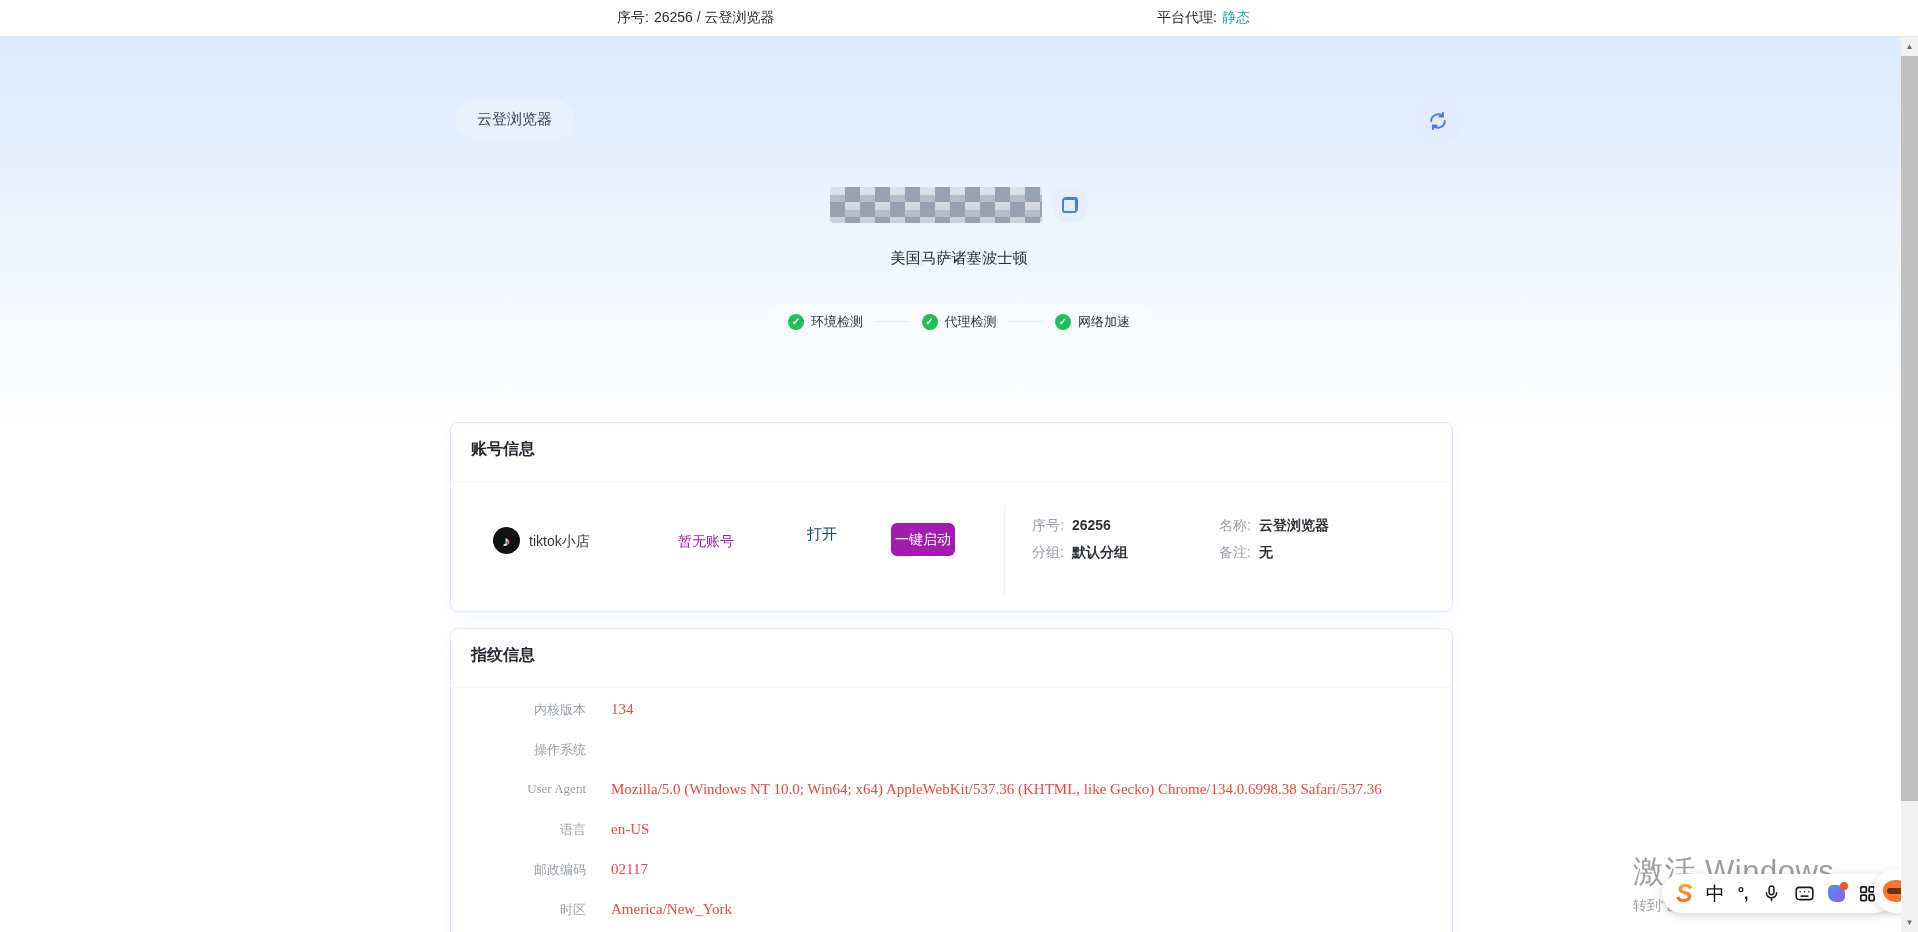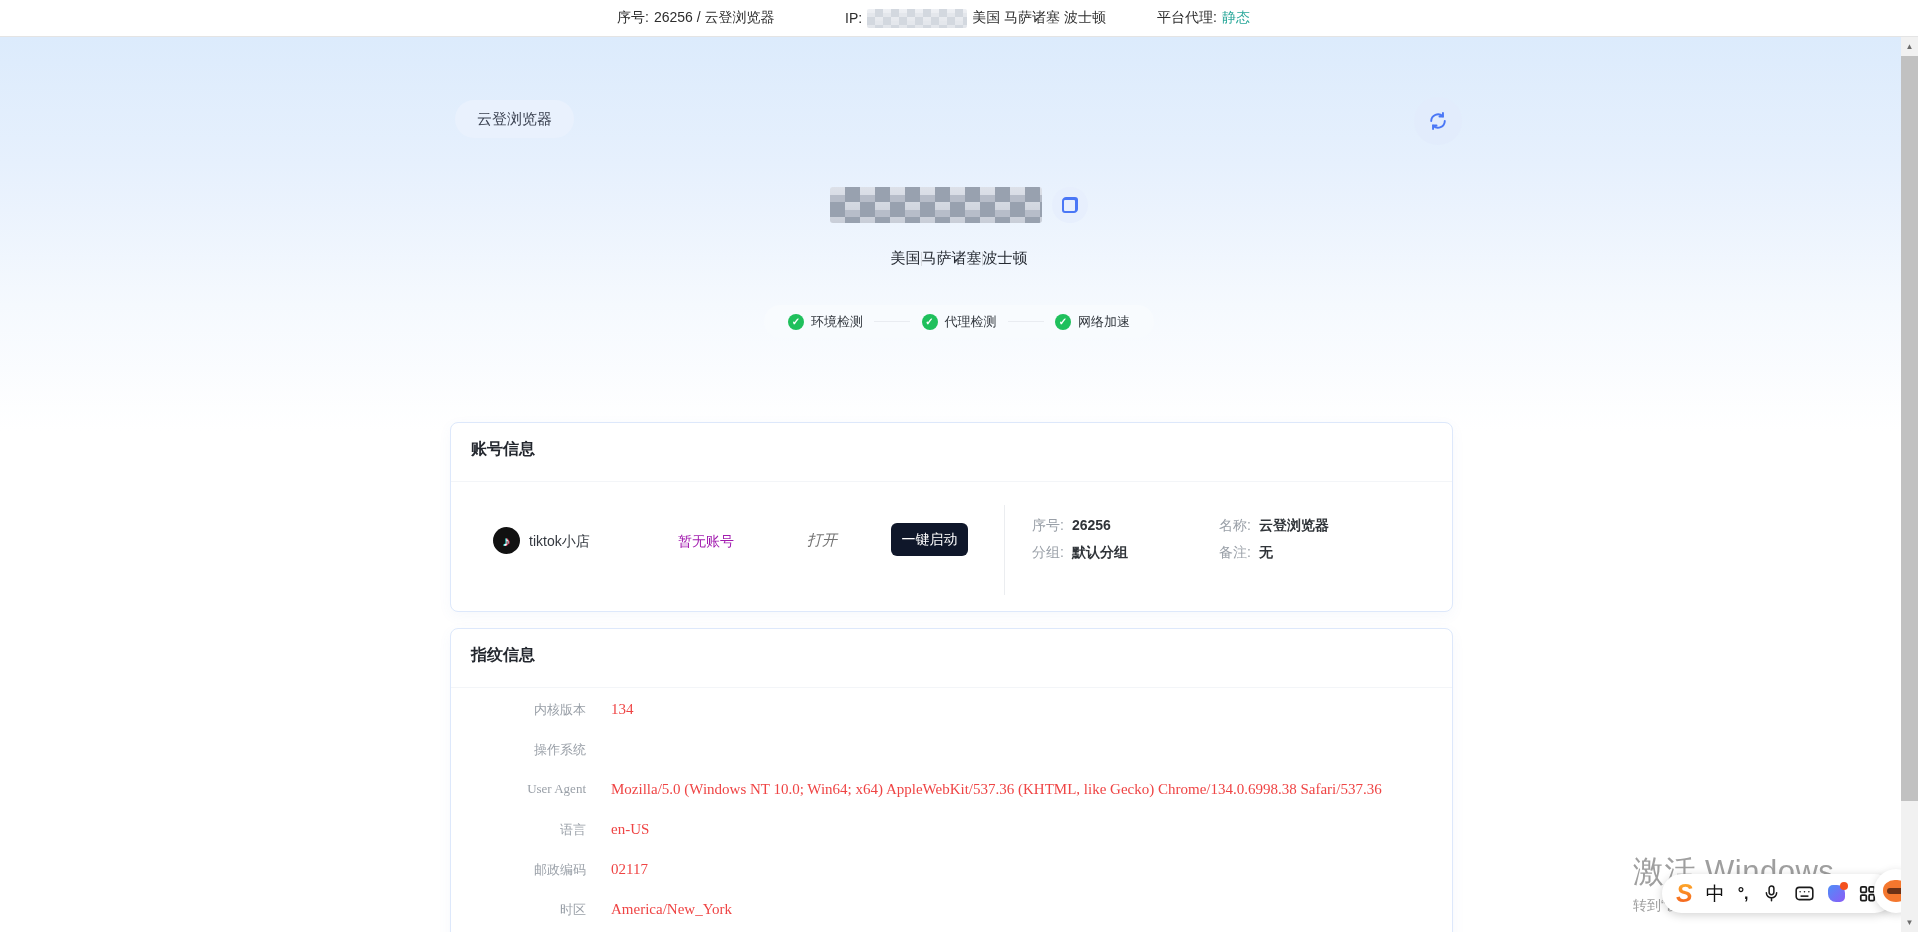--- a/index.html
+++ b/index.html
@@ -62,23 +62,23 @@
 
   .card-account { top:385px; height:190px; }
   .card-fp { top:591px; height:339px; }
 
   
   .tk-icon { position:absolute; left:42px; top:104px; width:27px; height:27px; border-radius:50%; background:#111;
       color:#fff; display:flex; align-items:center; justify-content:center; font-size:14px;
       text-shadow:1px 0 0 #fe2c55, -1px 0 0 #25f4ee; }
   .tk-name { position:absolute; left:78px; top:110px; font-size:14px; color:#33383f; }
   .acc-status { position:absolute; left:227px; top:110px; font-size:14px; color:#a21caf; }
-  .open-link { position:absolute; left:356px; top:108px; font-size:15px; color:#737373; cursor:pointer;font-style:italic; }
-  .launch-btn { position:absolute; left:440px; top:100px; width:77px; height:33px; border:none; border-radius:6px;
-      background:#0f172a; color:#ffffff; font-size:14px; font-family:inherit; cursor:pointer; }
+  .open-link { position:absolute; left:356px; top:102px; font-size:15px; color:#0c4a6e; cursor:pointer; }
+  .launch-btn { position:absolute; left:440px; top:100px; width:64px; height:33px; border:none; border-radius:6px;
+      background:#a21caf; color:#ffffff; font-size:14px; font-family:inherit; cursor:pointer; }
   .acc-vdiv { position:absolute; left:553px; top:82px; width:1px; height:90px; background:#ebedf0; }
   .acc-field { position:absolute; font-size:14px; white-space:nowrap; }
   .acc-field .lbl { color:#9aa0a8; margin-right:8px; }
   .acc-field .val { color:#303439; font-weight:bold; }
   .f-serial { left:581px; top:94px; }
   .f-name   { left:768px; top:94px; }
   .f-group  { left:581px; top:121px; }
   .f-remark { left:768px; top:121px; }
 
   
@@ -121,25 +121,20 @@
 </style>
 </head>
 <body>
 
 <div class="stage">
 
   <div class="topbar">
     <div class="item tb-serial">
       <span>序号:</span>
       <span>26256 / 云登浏览器</span>
-    </div>
-    <div class="item tb-ip">
-      <span>IP:</span>
-      <span class="ip-blur"></span>
-      <span>美国 马萨诸塞 波士顿</span>
     </div>
     <div class="item tb-proxy">
       <span>平台代理:</span>
       <span class="val">静态</span>
     </div>
   </div>
 
   <div class="main">
 
     <div class="app-badge">

